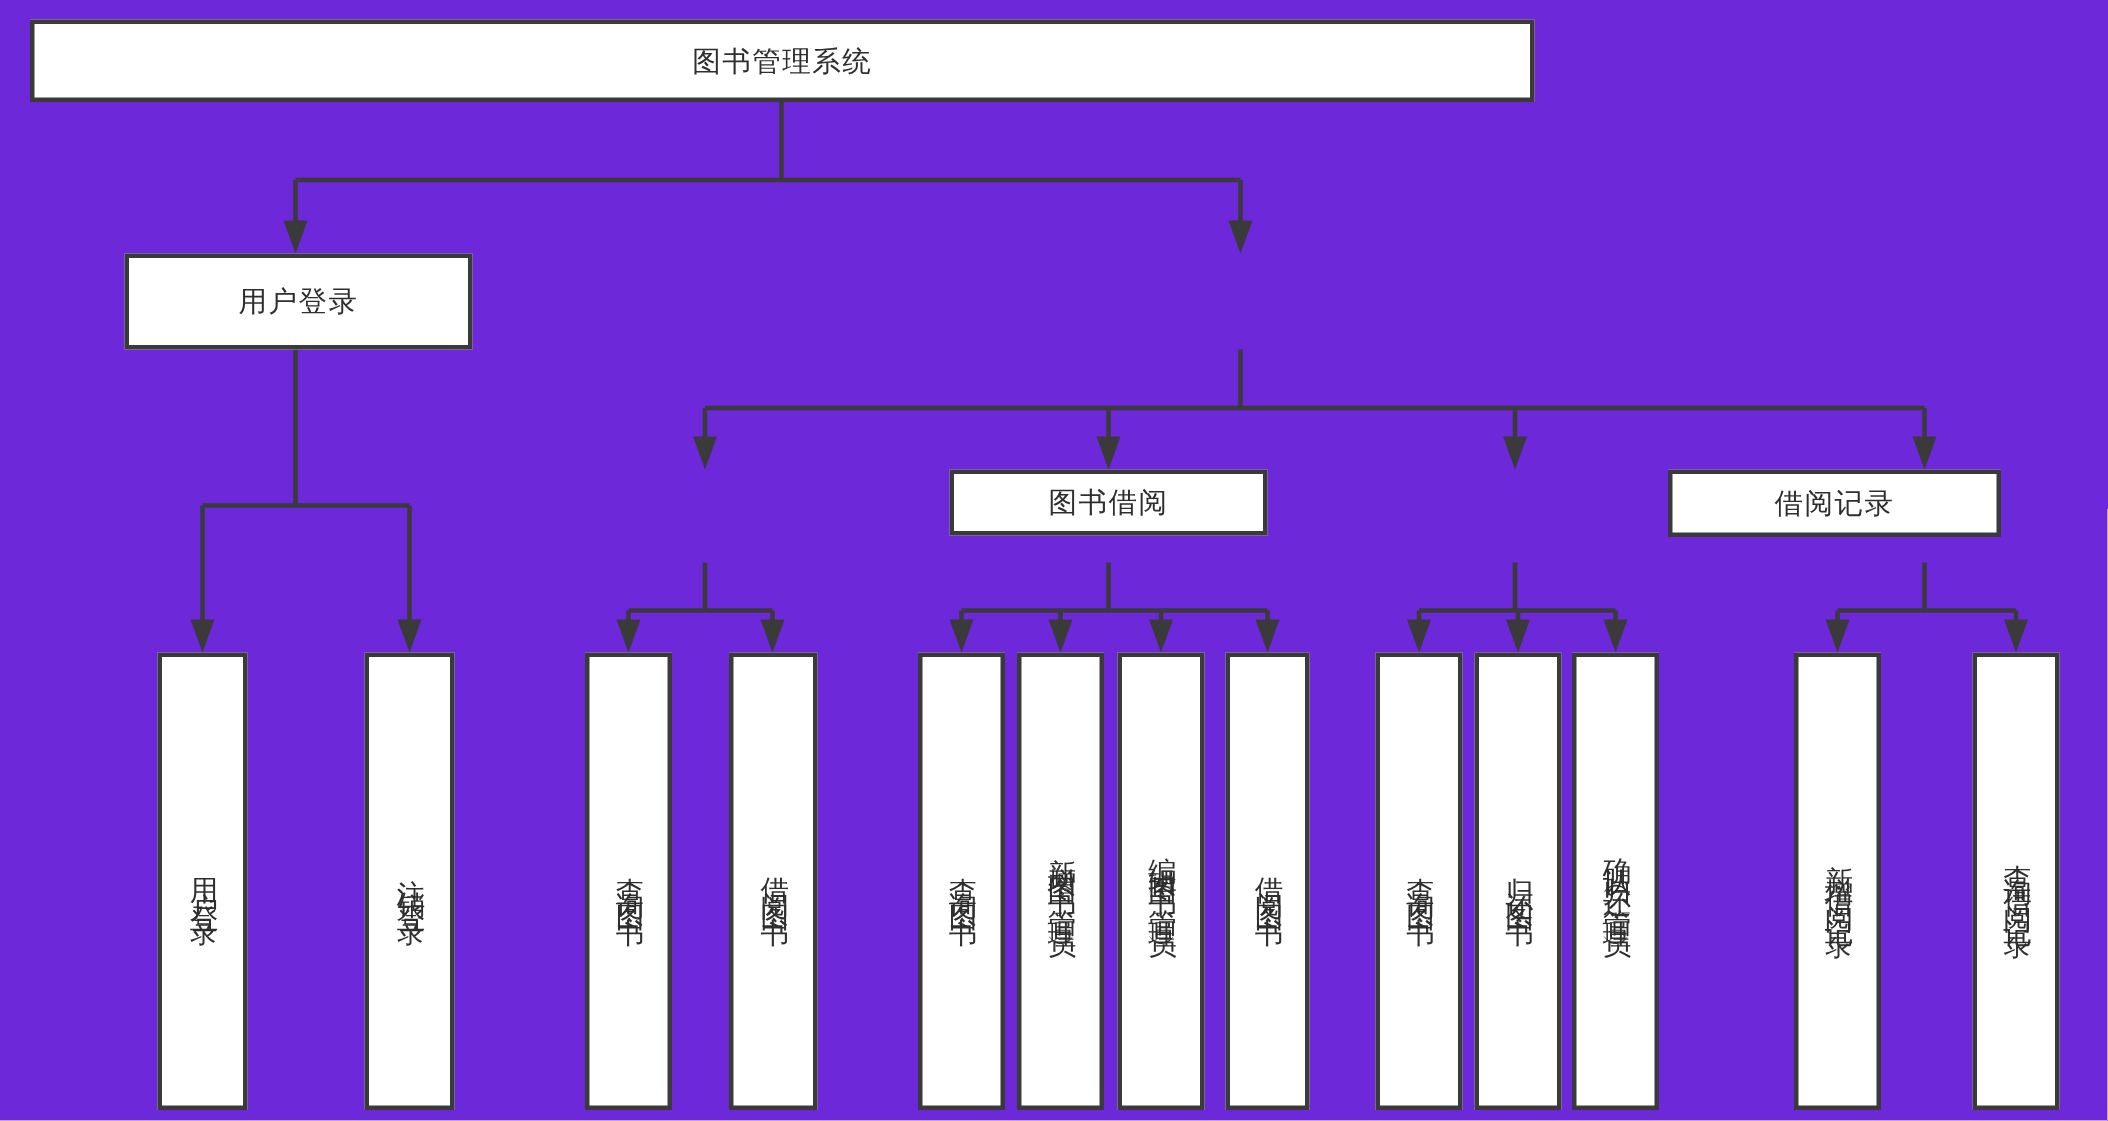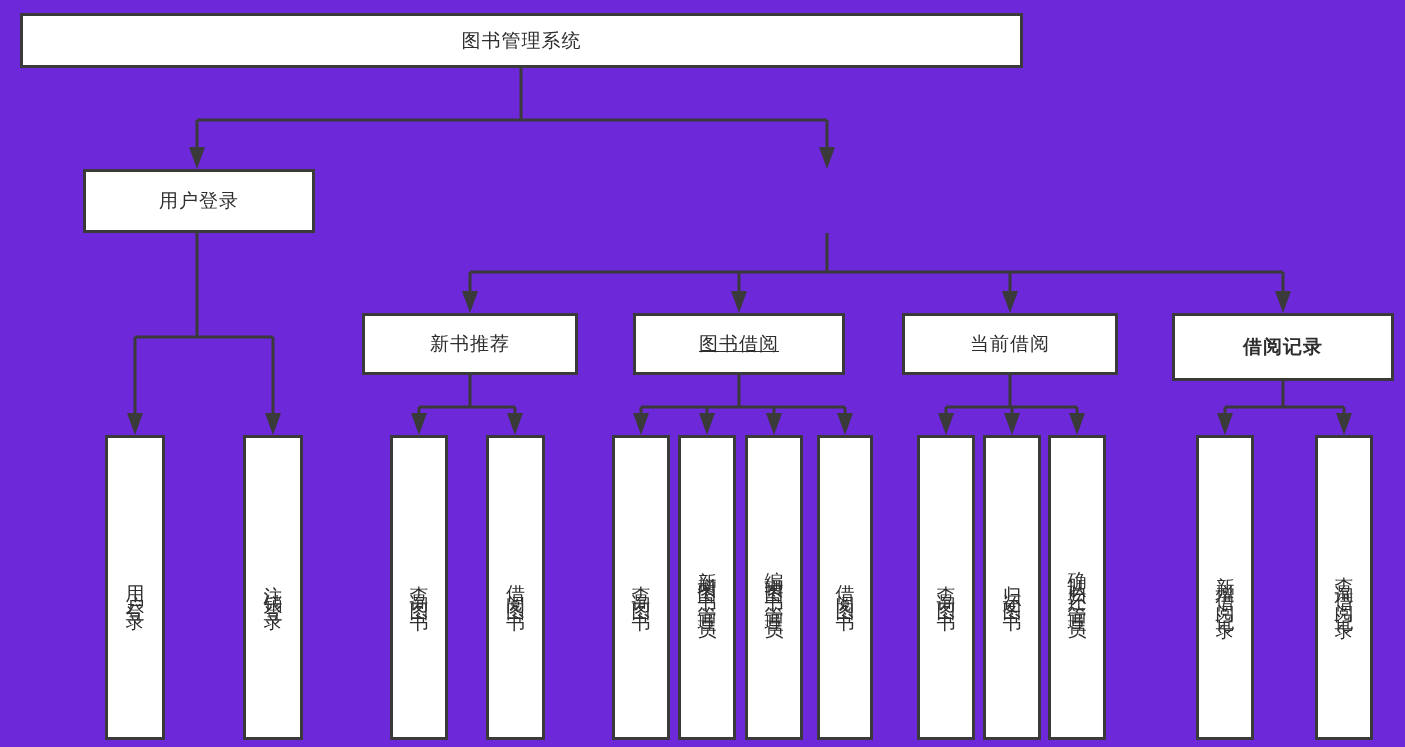--- a/index.html
+++ b/index.html
@@ -98,30 +98,24 @@
   </svg>
 
   <div class="node" style="left:20px;top:13px;width:1003px;height:55px;">
     <span>图书管理系统</span>
   </div>
 
   <div class="node" style="left:83px;top:169px;width:232px;height:64px;">
     <span>用户登录</span>
   </div>
 
-  <div class="node" style="left:362px;top:313px;width:216px;height:62px;">
-    <span>新书推荐</span>
-  </div>
-  <div class="node" style="left:633px;top:313px;width:212px;height:62px;text-decoration:underline;">
+  <div class="node" style="left:633px;top:313px;width:212px;height:44px;">
     <span>图书借阅</span>
   </div>
-  <div class="node" style="left:902px;top:313px;width:216px;height:62px;">
-    <span>当前借阅</span>
-  </div>
-  <div class="node" style="left:1172px;top:313px;width:222px;height:68px;font-weight:bold;">
+  <div class="node" style="left:1112px;top:313px;width:222px;height:45px;">
     <span>借阅记录</span>
   </div>
 
   <div class="leaf" style="left:105px;width:60px;">
     <span>用户登录</span>
   </div>
   <div class="leaf" style="left:243px;width:60px;">
     <span>注销登录</span>
   </div>
 

